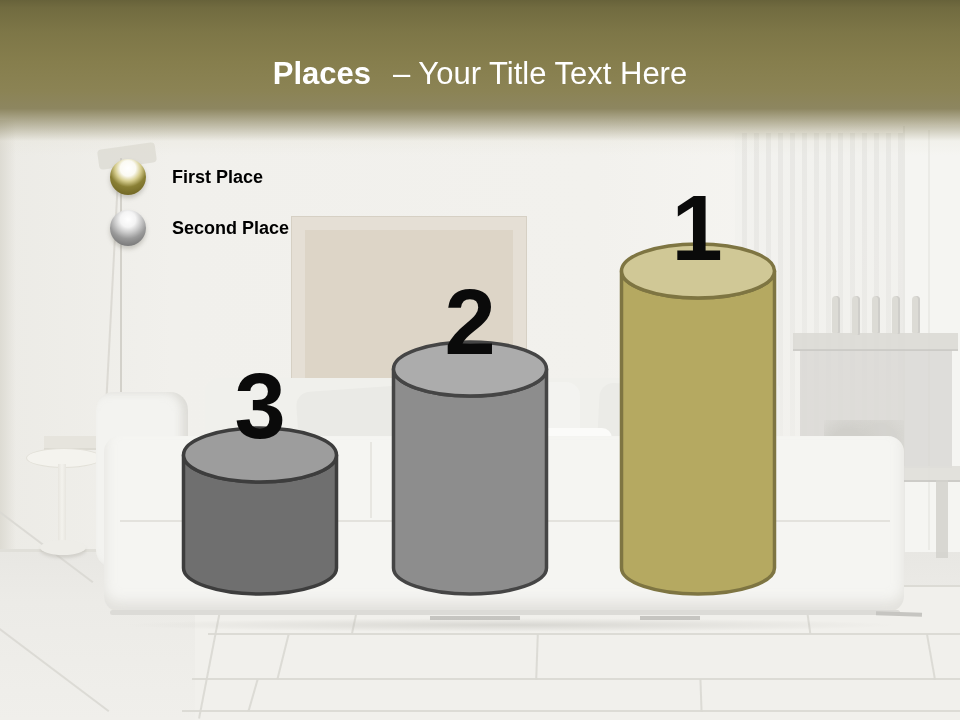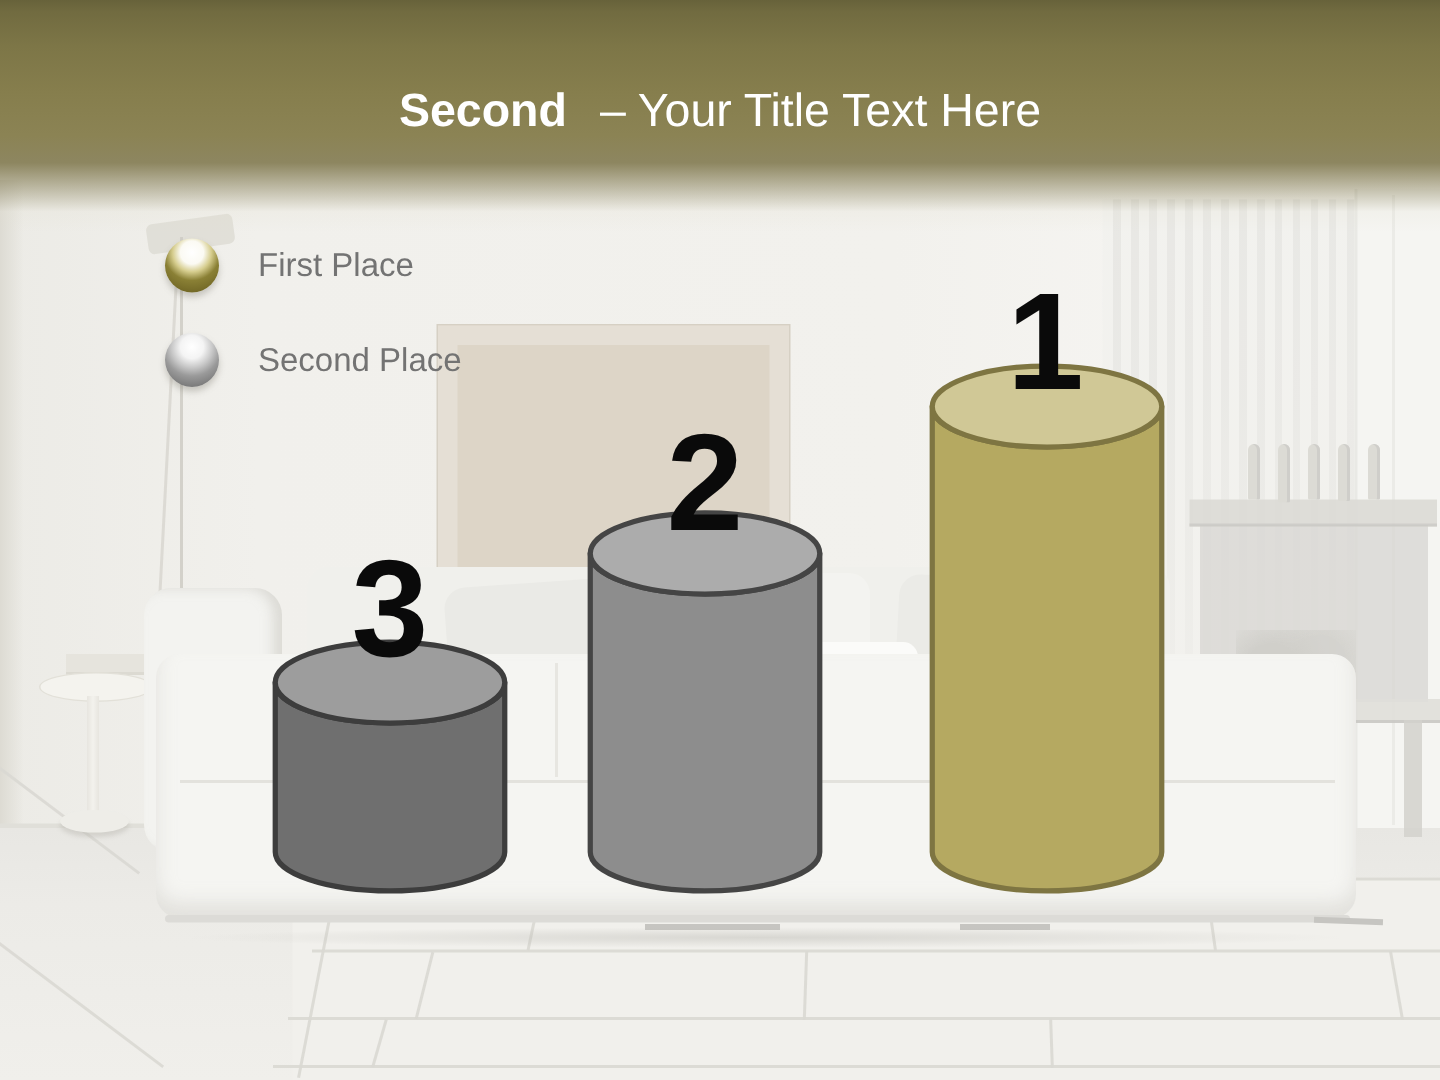--- a/index.html
+++ b/index.html
@@ -77,26 +77,26 @@
 
   
   .header-band{position:absolute;left:0;top:0;width:960px;height:155px;z-index:2;pointer-events:none;
     background:linear-gradient(180deg,#67623a 0%,#716b40 5%,#7d7647 20%,#867e4d 40%,#8b8354 58%,#8d8660 70%,rgba(141,134,96,.45) 82%,rgba(225,222,205,.18) 91%,rgba(240,238,232,0) 100%);}
   .title{position:absolute;left:0;top:52px;width:960px;height:44px;line-height:44px;text-align:center;z-index:3;
     color:#ffffff;font-size:31px;font-weight:700;}
   .title .t-rest{font-weight:400;margin-left:22px;}
 
   
   .leg-row{position:absolute;left:110px;height:36px;display:flex;align-items:center;gap:26px;z-index:3;}
-  .lr1{top:159px;} .lr2{top:222px;} .lr3{top:283px;}
+  .lr1{top:159px;} .lr2{top:210px;} .lr3{top:283px;}
   .sphere{width:36px;height:36px;border-radius:50%;flex:0 0 auto;box-shadow:0 3px 4px rgba(120,118,105,.35);}
   .sph-gold{background:radial-gradient(circle at 50% 26%,#ffffff 0%,#fbfaf3 24%,#d6cd8e 40%,#8a8035 58%,#756b28 80%,#675e22 100%);}
   .sph-silver{background:radial-gradient(circle at 50% 26%,#ffffff 0%,#f4f4f4 24%,#c9c9c9 42%,#9a9a9a 60%,#7b7b7b 82%,#6e6e6e 100%);}
   .sph-bronze{background:radial-gradient(circle at 46% 30%,#ffffff 0%,#fdfcfc 38%,#f0e8e8 55%,#cda7a7 75%,#9e5c5c 93%,#8a4a4a 100%);}
-  .leg-label{font-size:22px;font-weight:400;color:#737373;}
+  .leg-label{font-size:18px;font-weight:700;color:#000000;}
 
   
   .cyl{position:absolute;z-index:3;}
   .cyl1{left:618px;top:240px;}
   .cyl2{left:390px;top:338px;}
   .cyl3{left:180px;top:424px;}
   .num{position:absolute;width:80px;height:92px;line-height:92px;text-align:center;z-index:4;
     font-size:92px;font-weight:700;color:#0a0a0a;}
   .num1{left:657px;top:182px;}
   .num2{left:430px;top:276px;}
@@ -165,21 +165,21 @@
     <div class="abs seat-v2"></div>
     <div class="abs sofa-front-line"></div>
     <div class="abs sofa-leg sl1"></div>
     <div class="abs sofa-leg sl2"></div>
     <div class="abs sofa-leg sl3"></div>
     <div class="abs sofa-shadow"></div>
   </div>
 
   <div class="header-band"></div>
   <div class="title">
-    <span>Second</span><span class="t-rest">– Your Title Text Here</span>
+    <span>Places</span><span class="t-rest">– Your Title Text Here</span>
   </div>
 
   <div class="leg-row lr1">
     <div class="sphere sph-gold"></div>
     <div class="leg-label">First Place</div>
   </div>
   <div class="leg-row lr2">
     <div class="sphere sph-silver"></div>
     <div class="leg-label">Second Place</div>
   </div>

